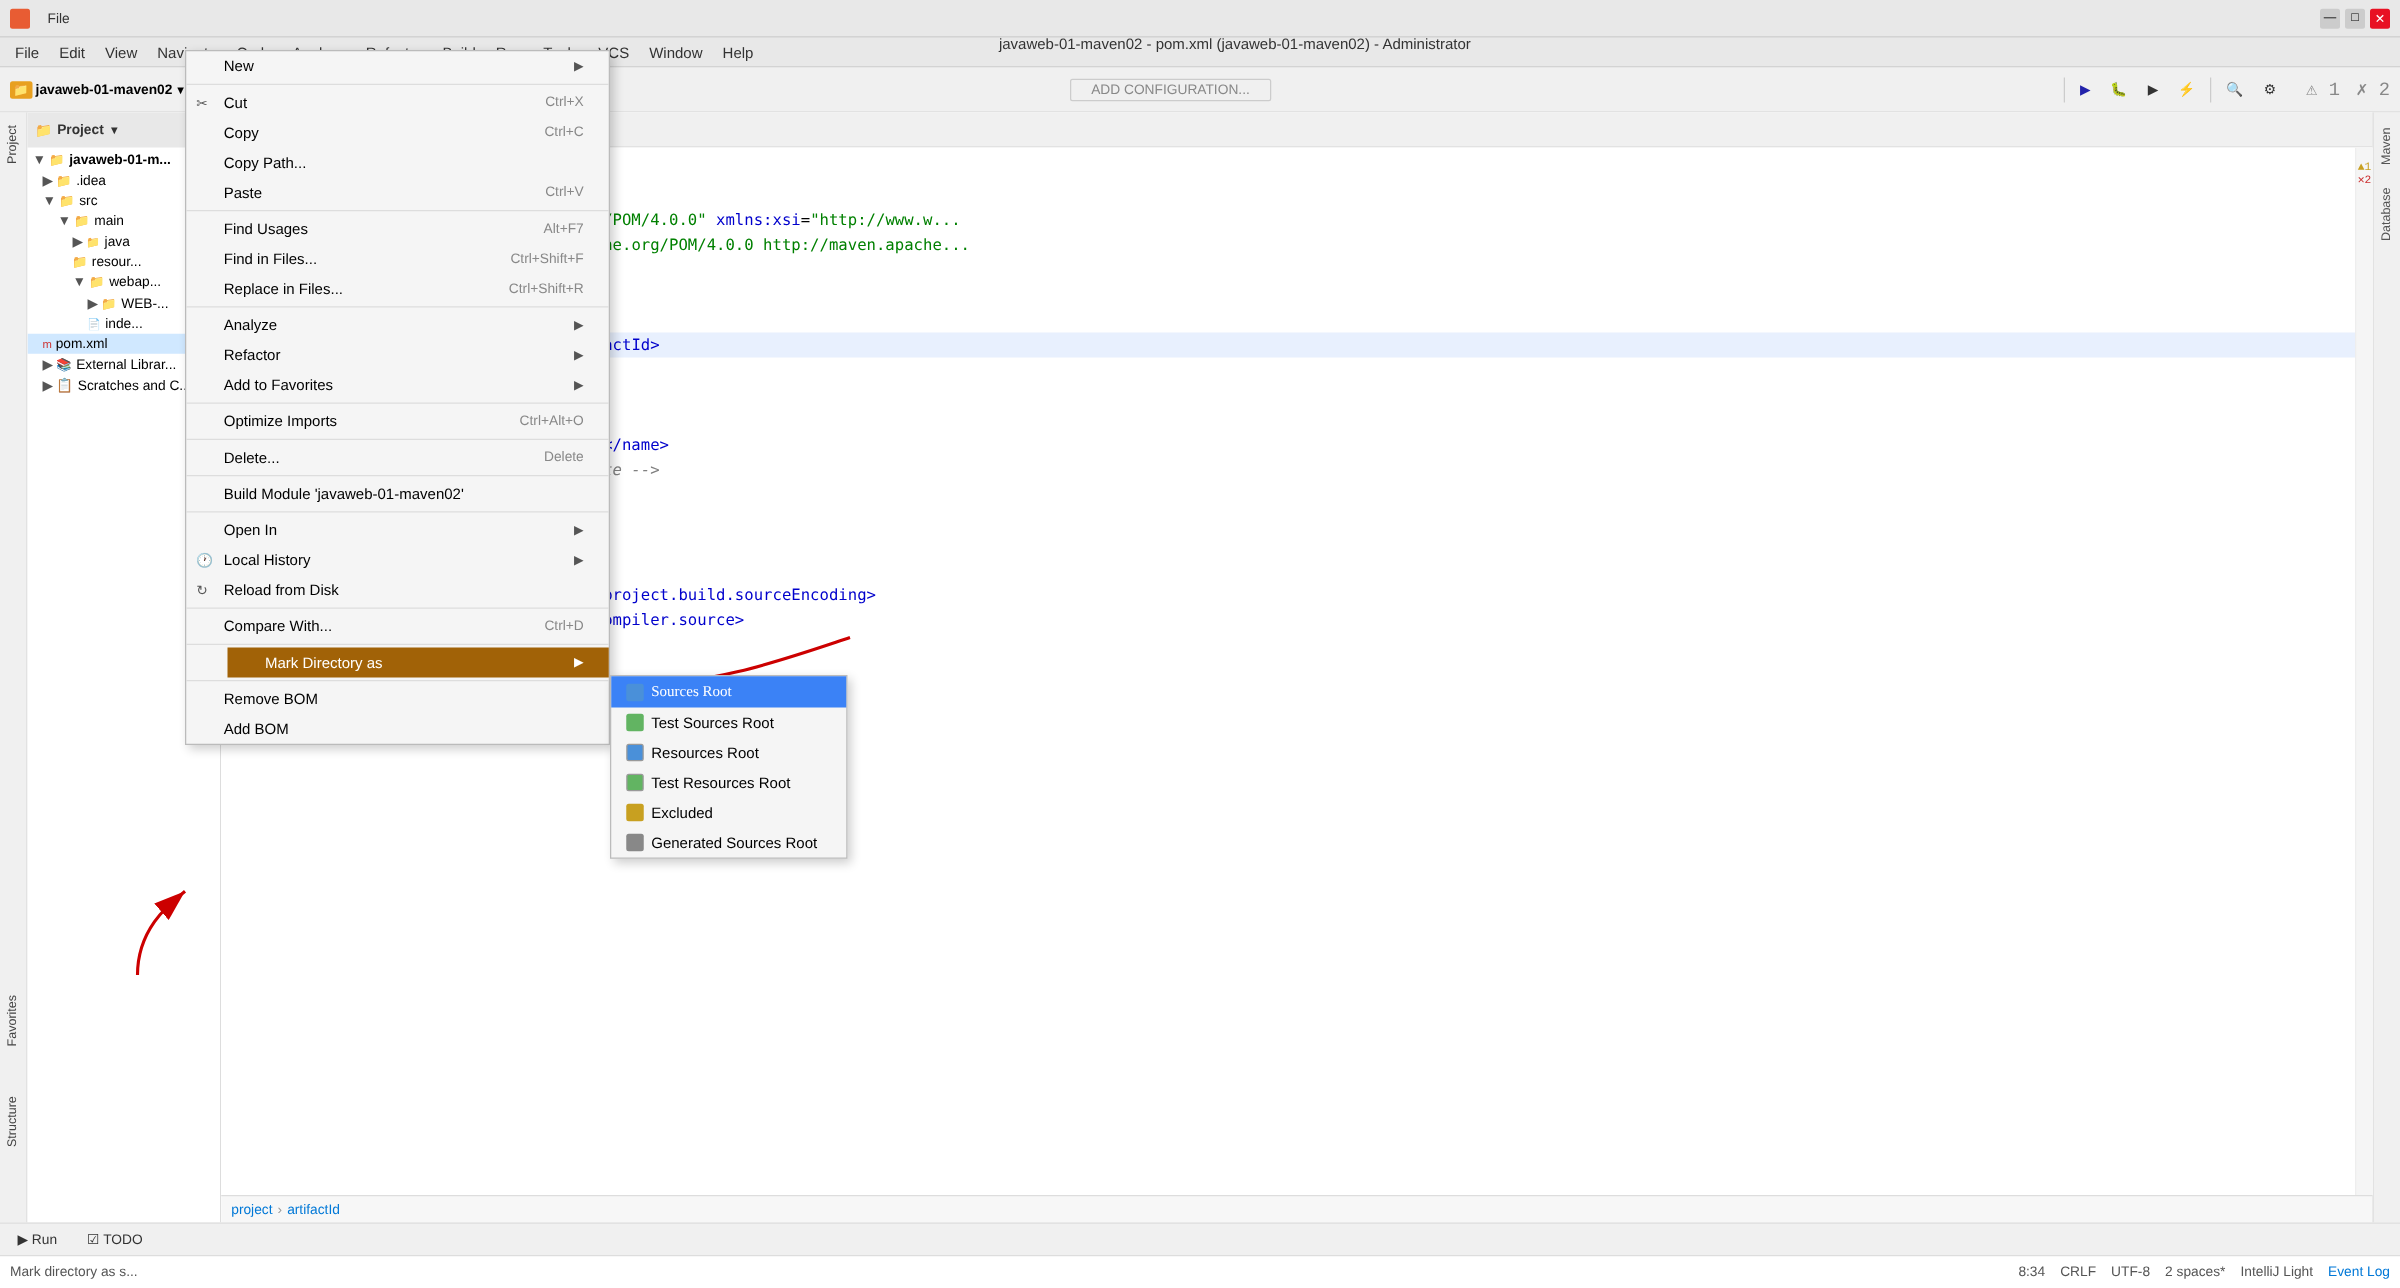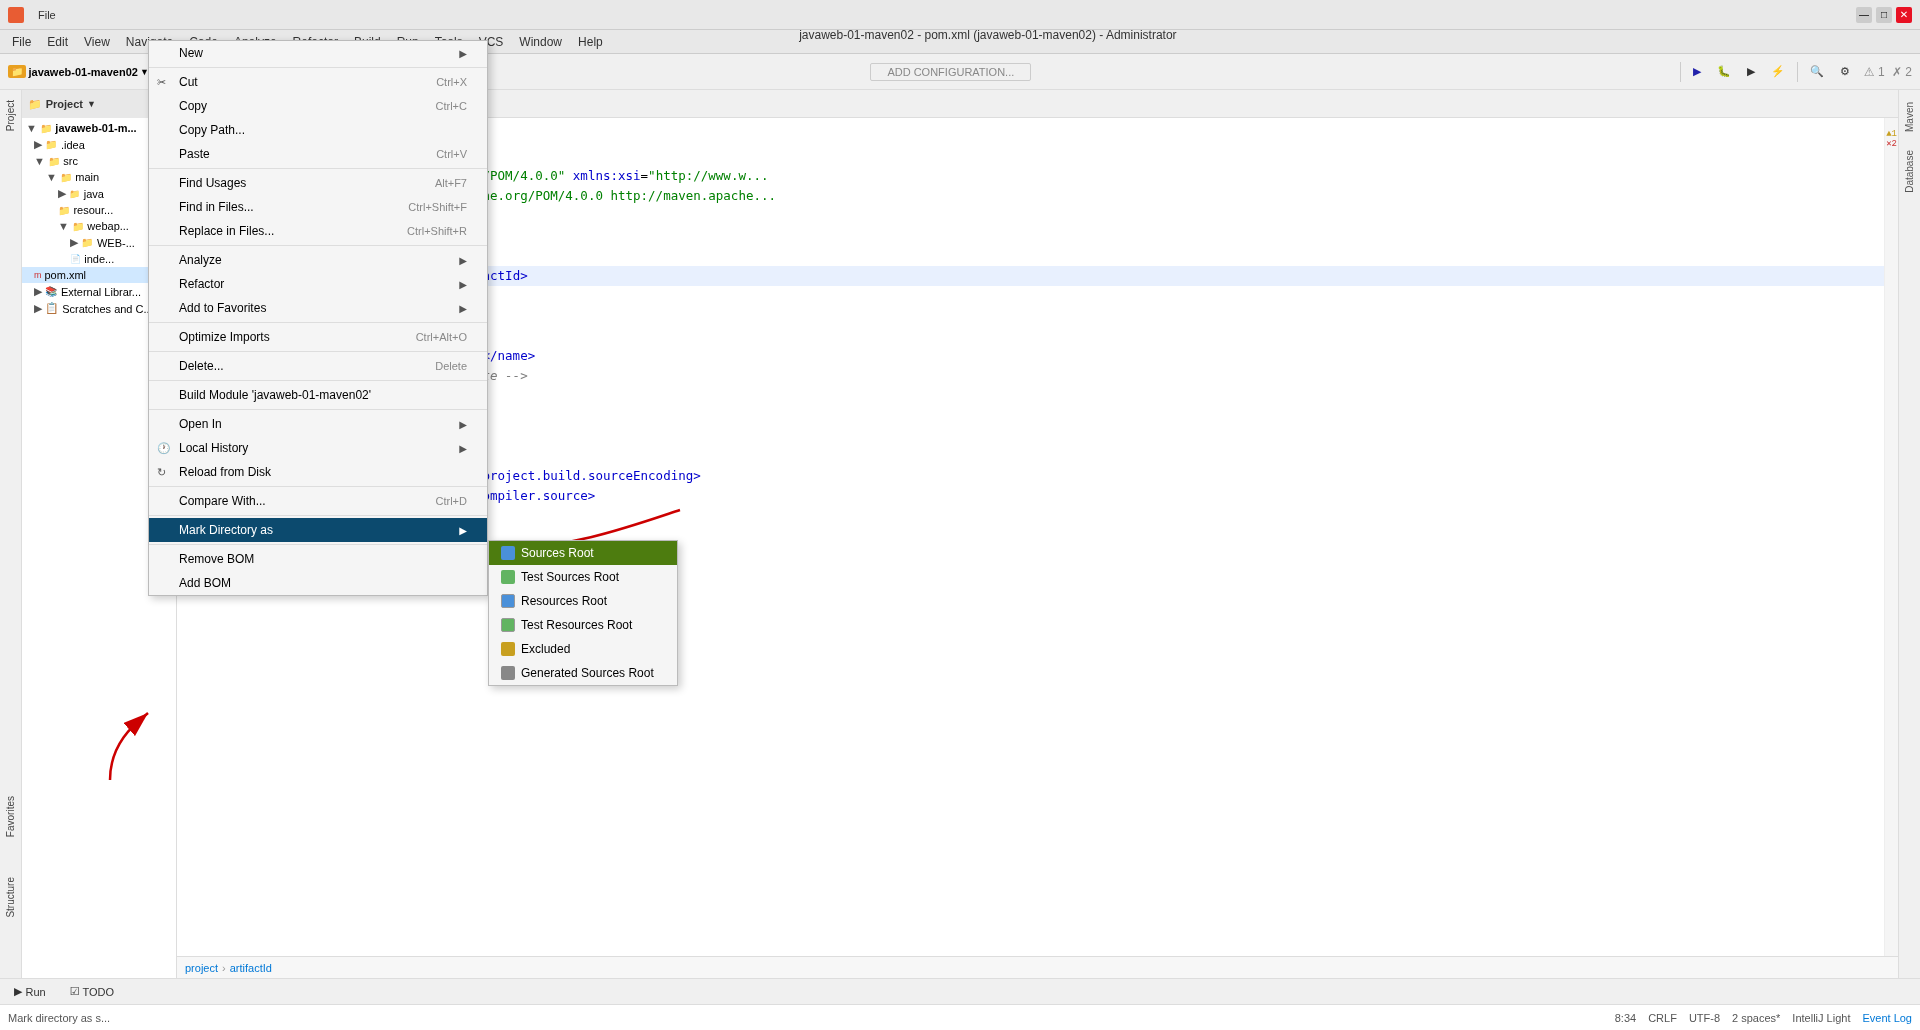--- a/index.html
+++ b/index.html
@@ -271,21 +271,21 @@
       font-size: 12px;
     }
     .cm-item {
       padding: 5px 20px 5px 30px;
       cursor: pointer;
       display: flex;
       align-items: center;
       justify-content: space-between;
       position: relative;
     }
-    .cm-item.active-menu { background: #0c4a6e; color: #fff; }
+    .cm-item.active-menu { background: #a16207; color: #fff; margin-left: 33px; }
     .cm-item .shortcut { color: #888; font-size: 11px; }
     .cm-sep { height: 1px; background: #ddd; margin: 2px 0; }
     .cm-arrow { font-size: 10px; color: #555; }
     .cm-item.active-menu .cm-arrow { color: #fff; }
     .cm-icon {
       position: absolute;
       left: 8px;
       font-size: 11px;
       color: #555;
     }
@@ -302,21 +302,21 @@
       z-index: 1001;
       font-size: 12px;
     }
     .sub-item {
       padding: 5px 12px;
       cursor: pointer;
       display: flex;
       align-items: center;
       gap: 6px;
     }
-    .sub-item.active { background: #4d7c0f; color: #fff; }
+    .sub-item.active { background: #3b82f6; color: #fff; font-family: Liberation Serif, serif; }
     .sub-icon {
       width: 14px; height: 14px;
       border-radius: 2px;
       flex-shrink: 0;
     }
 
     
     #left-vtabs {
       width: 22px;
       background: #f0f0f0;
@@ -386,21 +386,21 @@
     <span style="font-size:11px;color:#888;border:1px solid #ccc;padding:2px 16px;border-radius:2px;">ADD CONFIGURATION...</span>
   </div>
   <div class="tb-sep"></div>
   <button class="tb-btn" style="color:#22a;">▶</button>
   <button class="tb-btn">🐛</button>
   <button class="tb-btn">▶</button>
   <button class="tb-btn">⚡</button>
   <div class="tb-sep"></div>
   <button class="tb-btn">🔍</button>
   <button class="tb-btn">⚙</button>
-  <div style="font-size:12px;color:#888;margin-left:4px;">
+  <div style="font-size:15px;color:#888;margin-left:14px;font-family:Liberation Mono, monospace;">
     <span>⚠ 1</span>
     <span style="margin-left:4px;">✗ 2</span>
   </div>
 </div>
 
 <div id="main" style="position:relative;display:flex;height:calc(100vh - 30px - 24px - 36px - 52px);">
 
   <div id="left-vtabs" style="width:22px;background:#f0f0f0;border-right:1px solid #ddd;display:flex;flex-direction:column;align-items:center;">
     <div class="v-tab">Project</div>
     <div class="v-tab" style="margin-top:auto;margin-bottom:20px;">Favorites</div>

